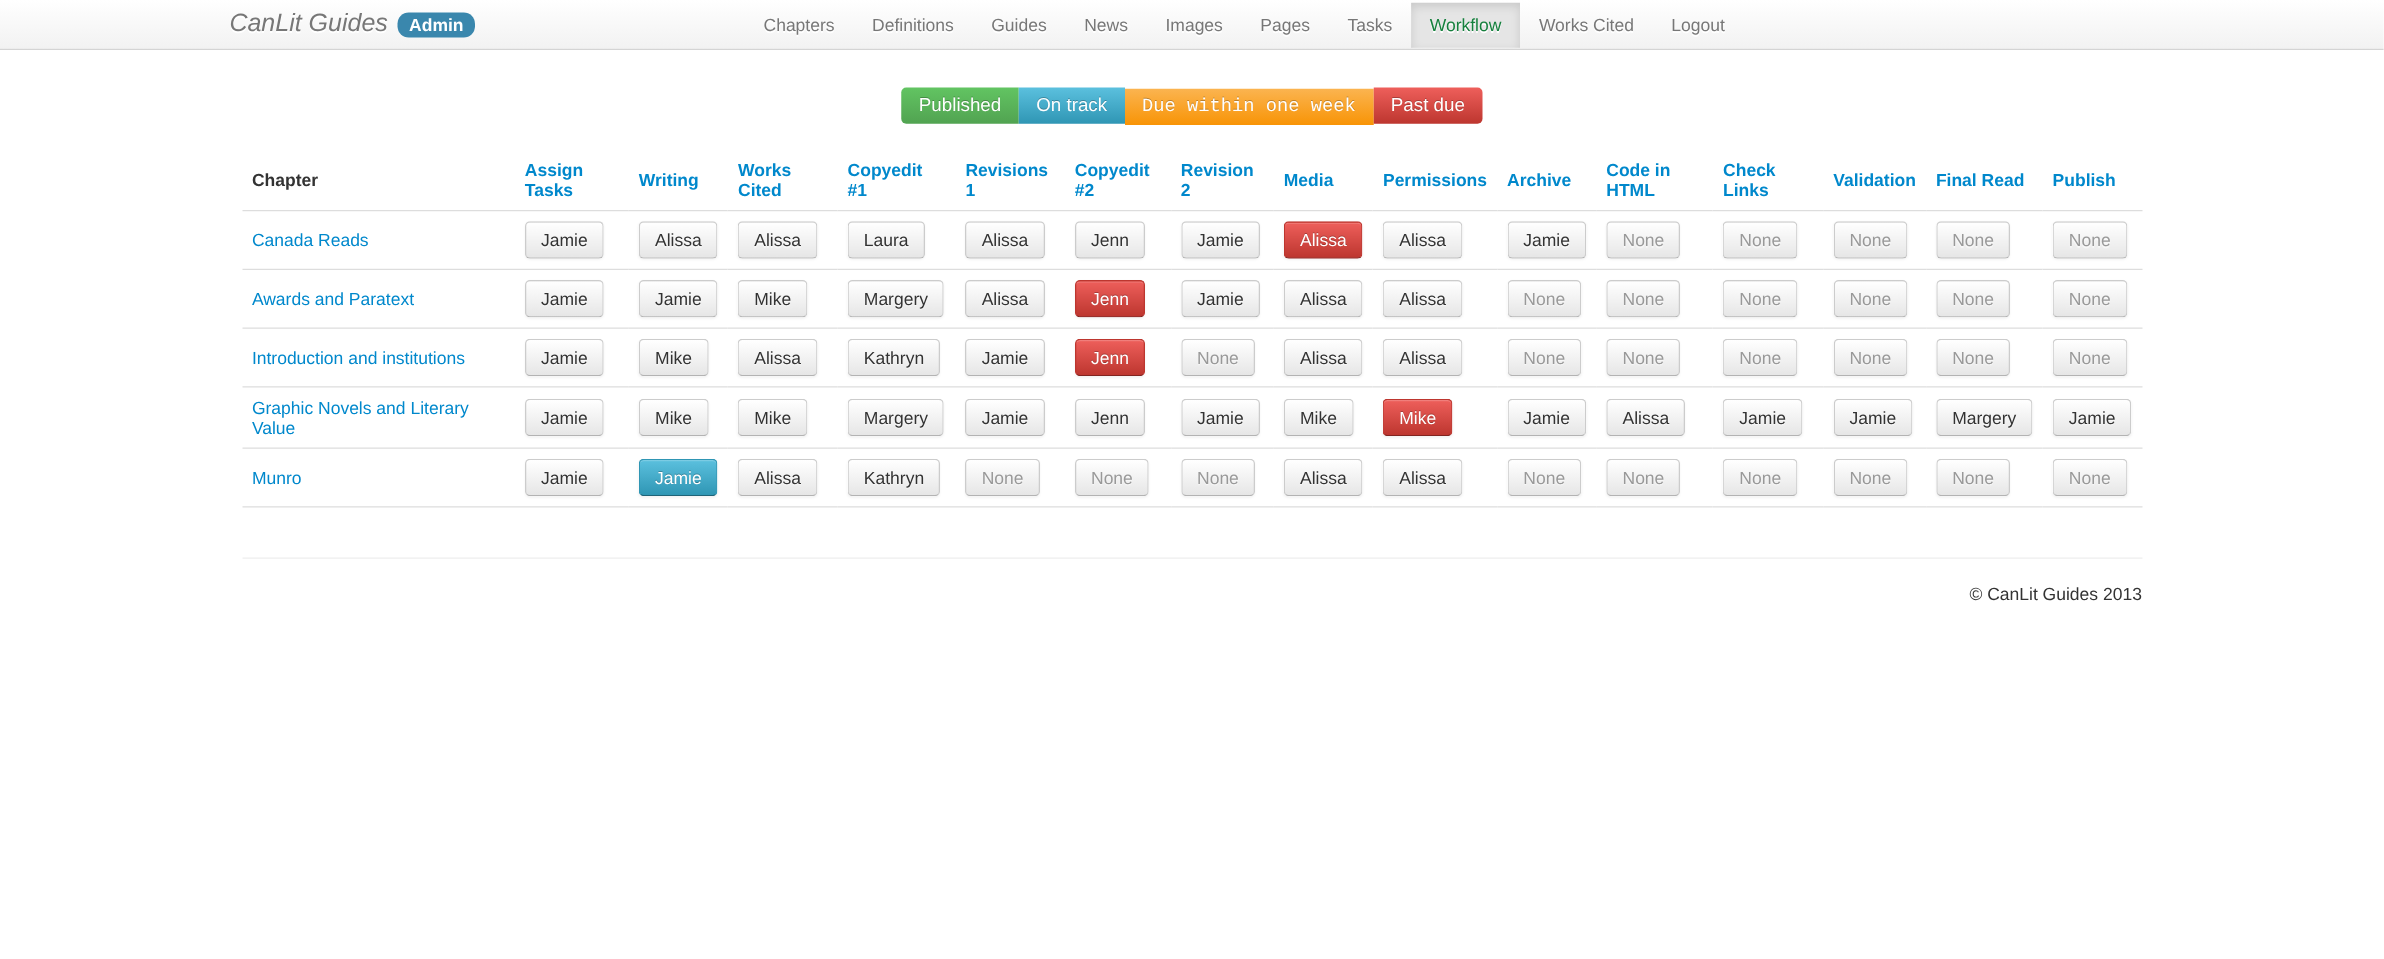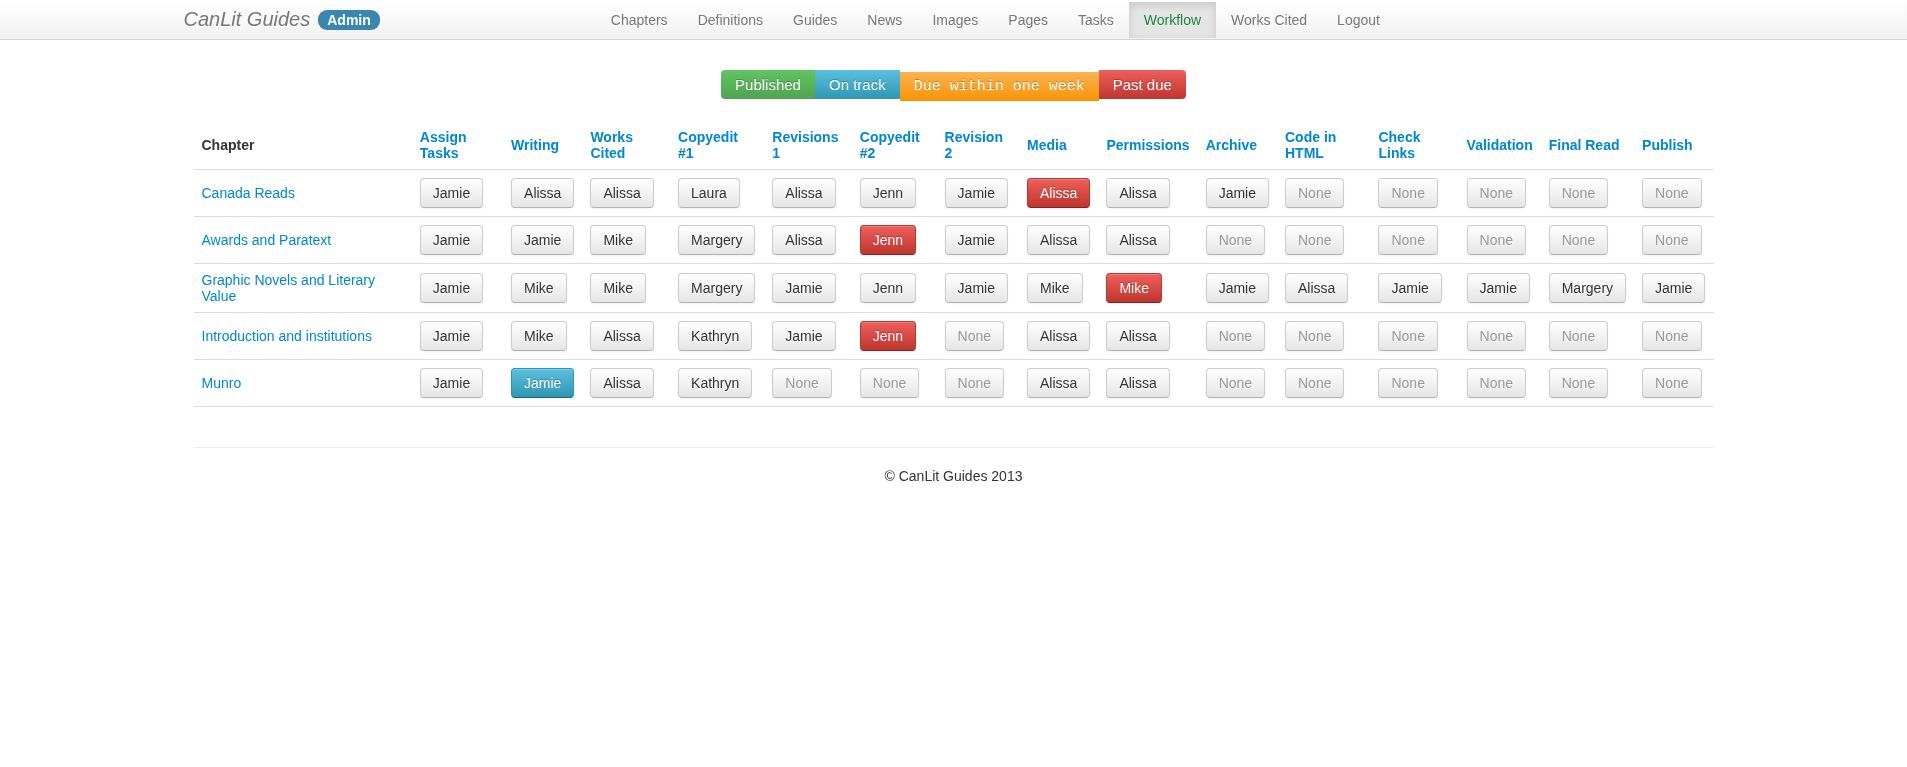--- a/index.html
+++ b/index.html
@@ -142,21 +142,21 @@
     text-shadow: 0 -1px 0 rgba(0,0,0,0.25);
     background: linear-gradient(to bottom,#5bc0de,#2f96b4);
     border-color: #2f96b4 #2f96b4 #1f6377;
   }
   hr {
     border: 0;
     border-top: 1px solid #eee;
     margin: 40px 0 20px;
   }
   .footer {
-    text-align: center;
+    text-align: right;
     color: #333;
     margin-bottom: 30px;
   }
 </style>
 </head>
 <body>
 
 <div class="navbar">
   <div class="navbar-inner">
     <div class="brand">
@@ -255,54 +255,54 @@
           <td><span class="btn ">Alissa</span></td>
           <td><span class="btn ">Alissa</span></td>
           <td><span class="btn none">None</span></td>
           <td><span class="btn none">None</span></td>
           <td><span class="btn none">None</span></td>
           <td><span class="btn none">None</span></td>
           <td><span class="btn none">None</span></td>
           <td><span class="btn none">None</span></td>
         </tr>
         <tr>
+          <td><a href="#">Introduction and institutions</a></td>
+          <td><span class="btn ">Jamie</span></td>
+          <td><span class="btn ">Mike</span></td>
+          <td><span class="btn ">Alissa</span></td>
+          <td><span class="btn ">Kathryn</span></td>
+          <td><span class="btn ">Jamie</span></td>
+          <td><span class="btn danger">Jenn</span></td>
+          <td><span class="btn none">None</span></td>
+          <td><span class="btn ">Alissa</span></td>
+          <td><span class="btn ">Alissa</span></td>
+          <td><span class="btn none">None</span></td>
+          <td><span class="btn none">None</span></td>
+          <td><span class="btn none">None</span></td>
+          <td><span class="btn none">None</span></td>
+          <td><span class="btn none">None</span></td>
+          <td><span class="btn none">None</span></td>
+        </tr>
+        <tr>
           <td><a href="#">Graphic Novels and Literary Value</a></td>
           <td><span class="btn ">Jamie</span></td>
           <td><span class="btn ">Mike</span></td>
           <td><span class="btn ">Mike</span></td>
           <td><span class="btn ">Margery</span></td>
           <td><span class="btn ">Jamie</span></td>
           <td><span class="btn ">Jenn</span></td>
           <td><span class="btn ">Jamie</span></td>
           <td><span class="btn ">Mike</span></td>
           <td><span class="btn danger">Mike</span></td>
           <td><span class="btn ">Jamie</span></td>
           <td><span class="btn ">Alissa</span></td>
           <td><span class="btn ">Jamie</span></td>
           <td><span class="btn ">Jamie</span></td>
           <td><span class="btn ">Margery</span></td>
           <td><span class="btn ">Jamie</span></td>
-        </tr>
-        <tr>
-          <td><a href="#">Introduction and institutions</a></td>
-          <td><span class="btn ">Jamie</span></td>
-          <td><span class="btn ">Mike</span></td>
-          <td><span class="btn ">Alissa</span></td>
-          <td><span class="btn ">Kathryn</span></td>
-          <td><span class="btn ">Jamie</span></td>
-          <td><span class="btn danger">Jenn</span></td>
-          <td><span class="btn none">None</span></td>
-          <td><span class="btn ">Alissa</span></td>
-          <td><span class="btn ">Alissa</span></td>
-          <td><span class="btn none">None</span></td>
-          <td><span class="btn none">None</span></td>
-          <td><span class="btn none">None</span></td>
-          <td><span class="btn none">None</span></td>
-          <td><span class="btn none">None</span></td>
-          <td><span class="btn none">None</span></td>
         </tr>
         <tr>
           <td><a href="#">Munro</a></td>
           <td><span class="btn ">Jamie</span></td>
           <td><span class="btn info">Jamie</span></td>
           <td><span class="btn ">Alissa</span></td>
           <td><span class="btn ">Kathryn</span></td>
           <td><span class="btn none">None</span></td>
           <td><span class="btn none">None</span></td>
           <td><span class="btn none">None</span></td>

